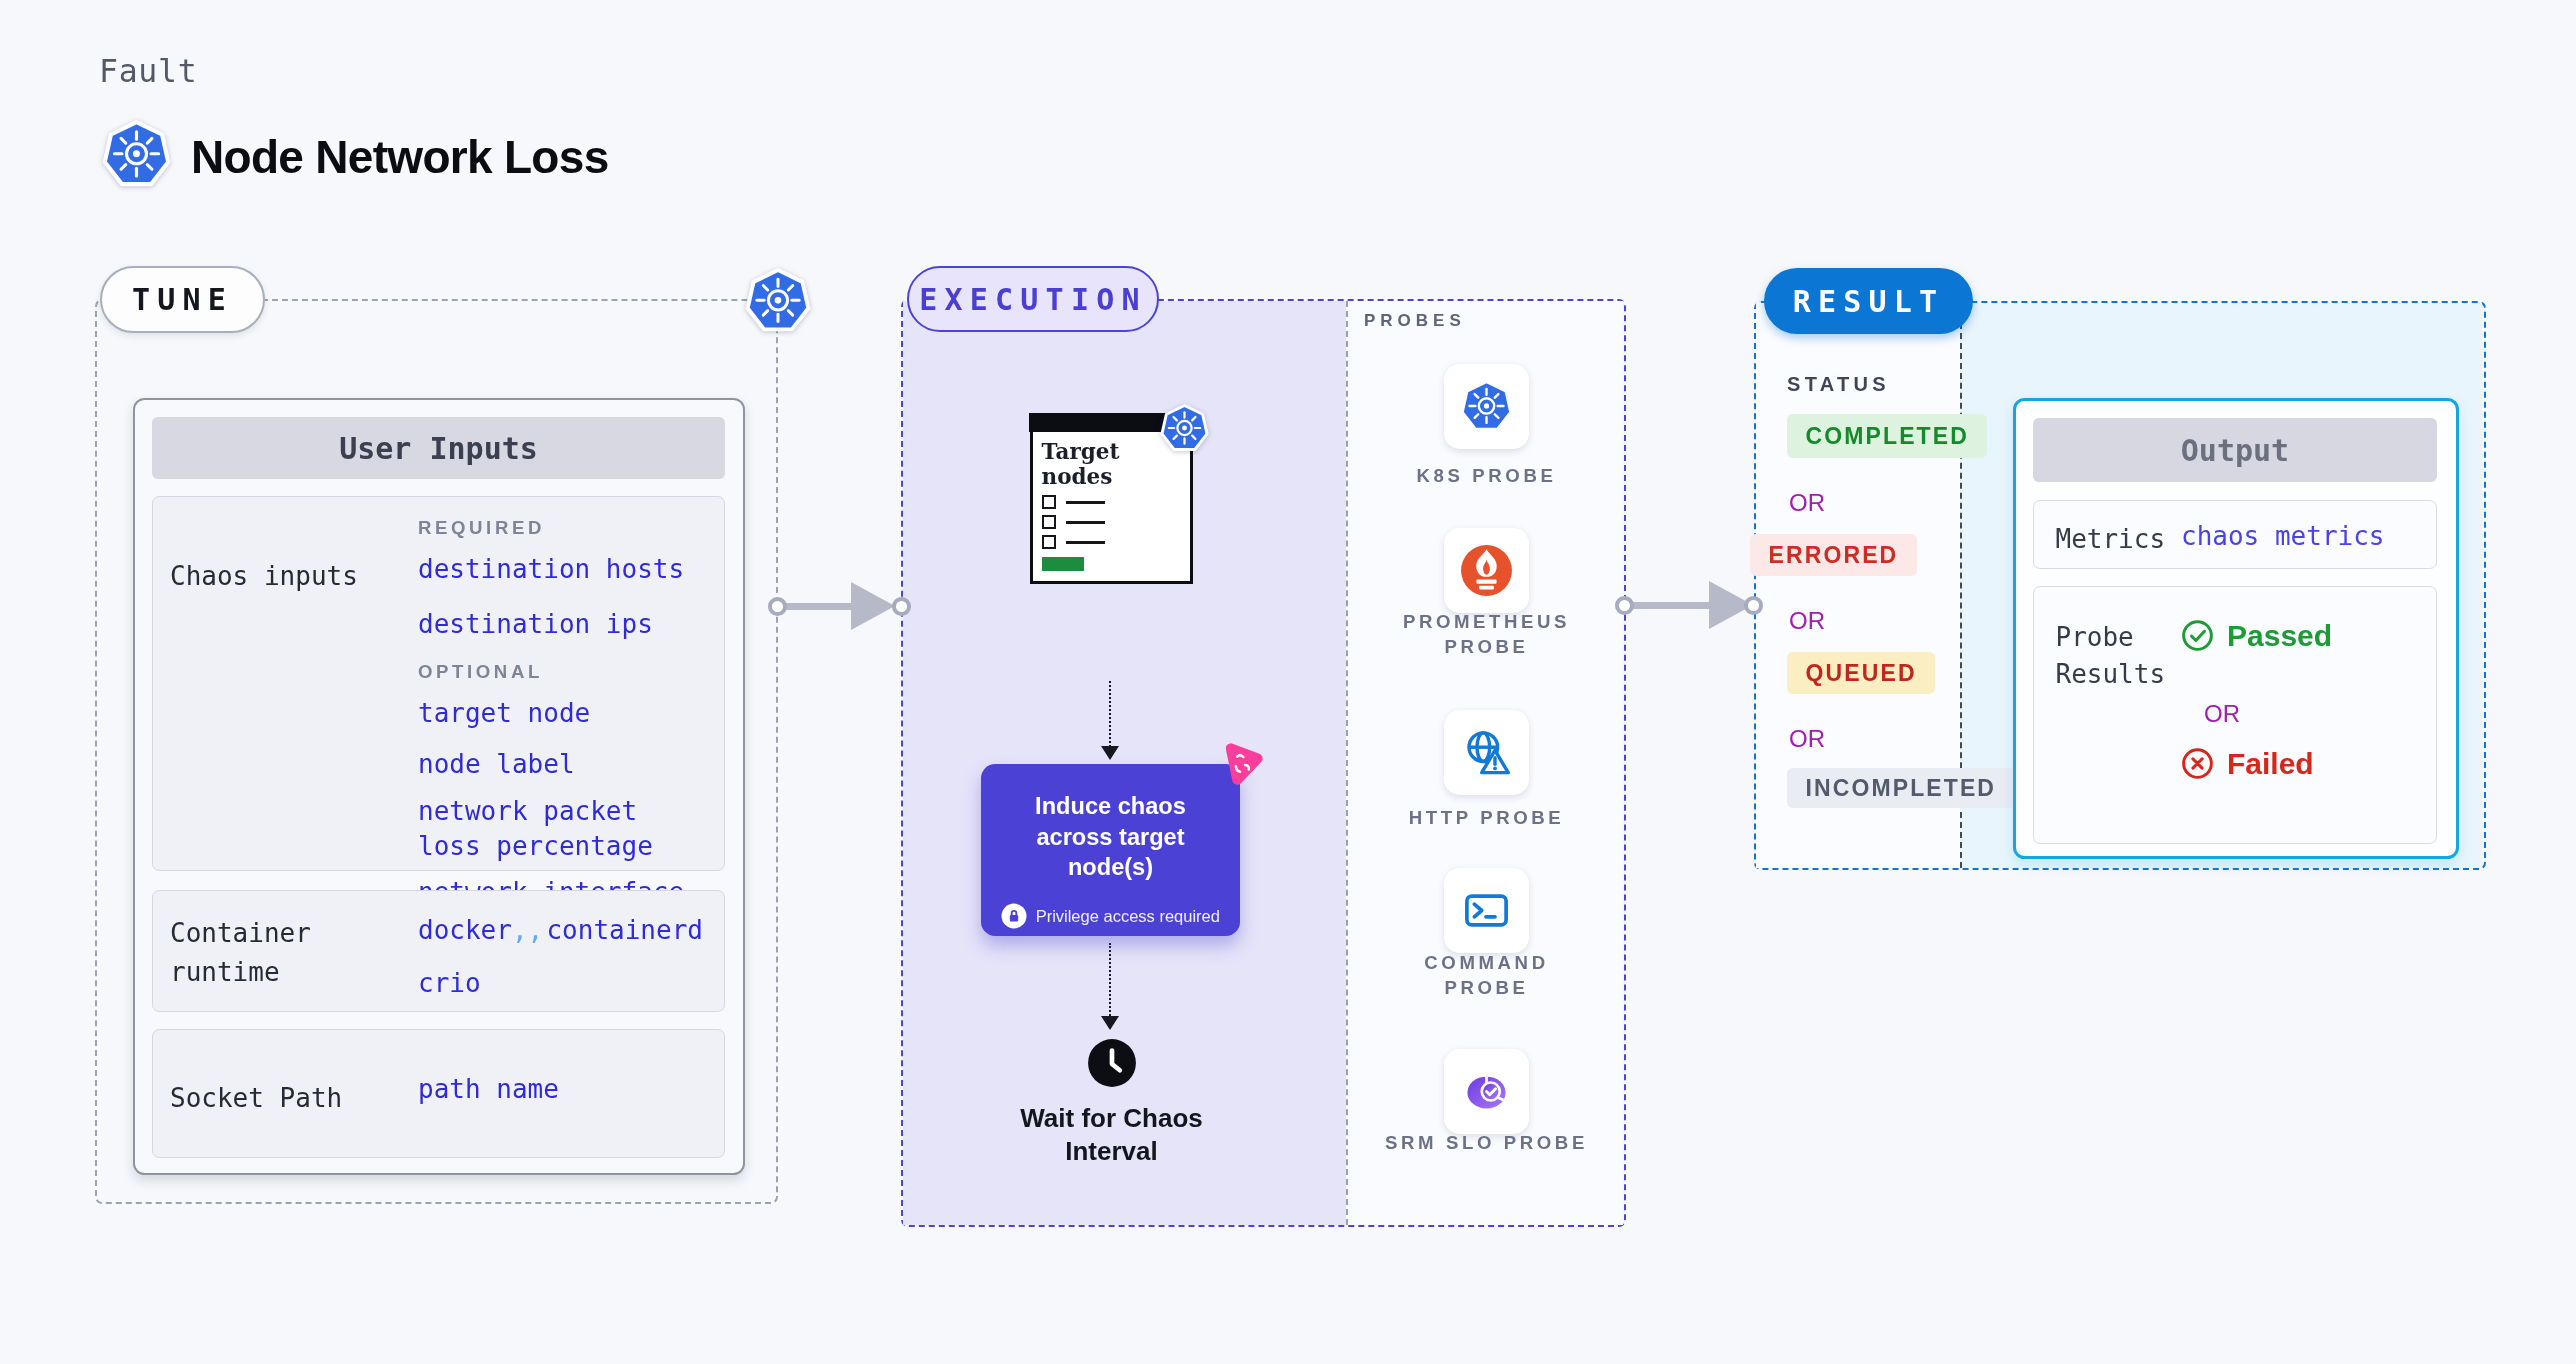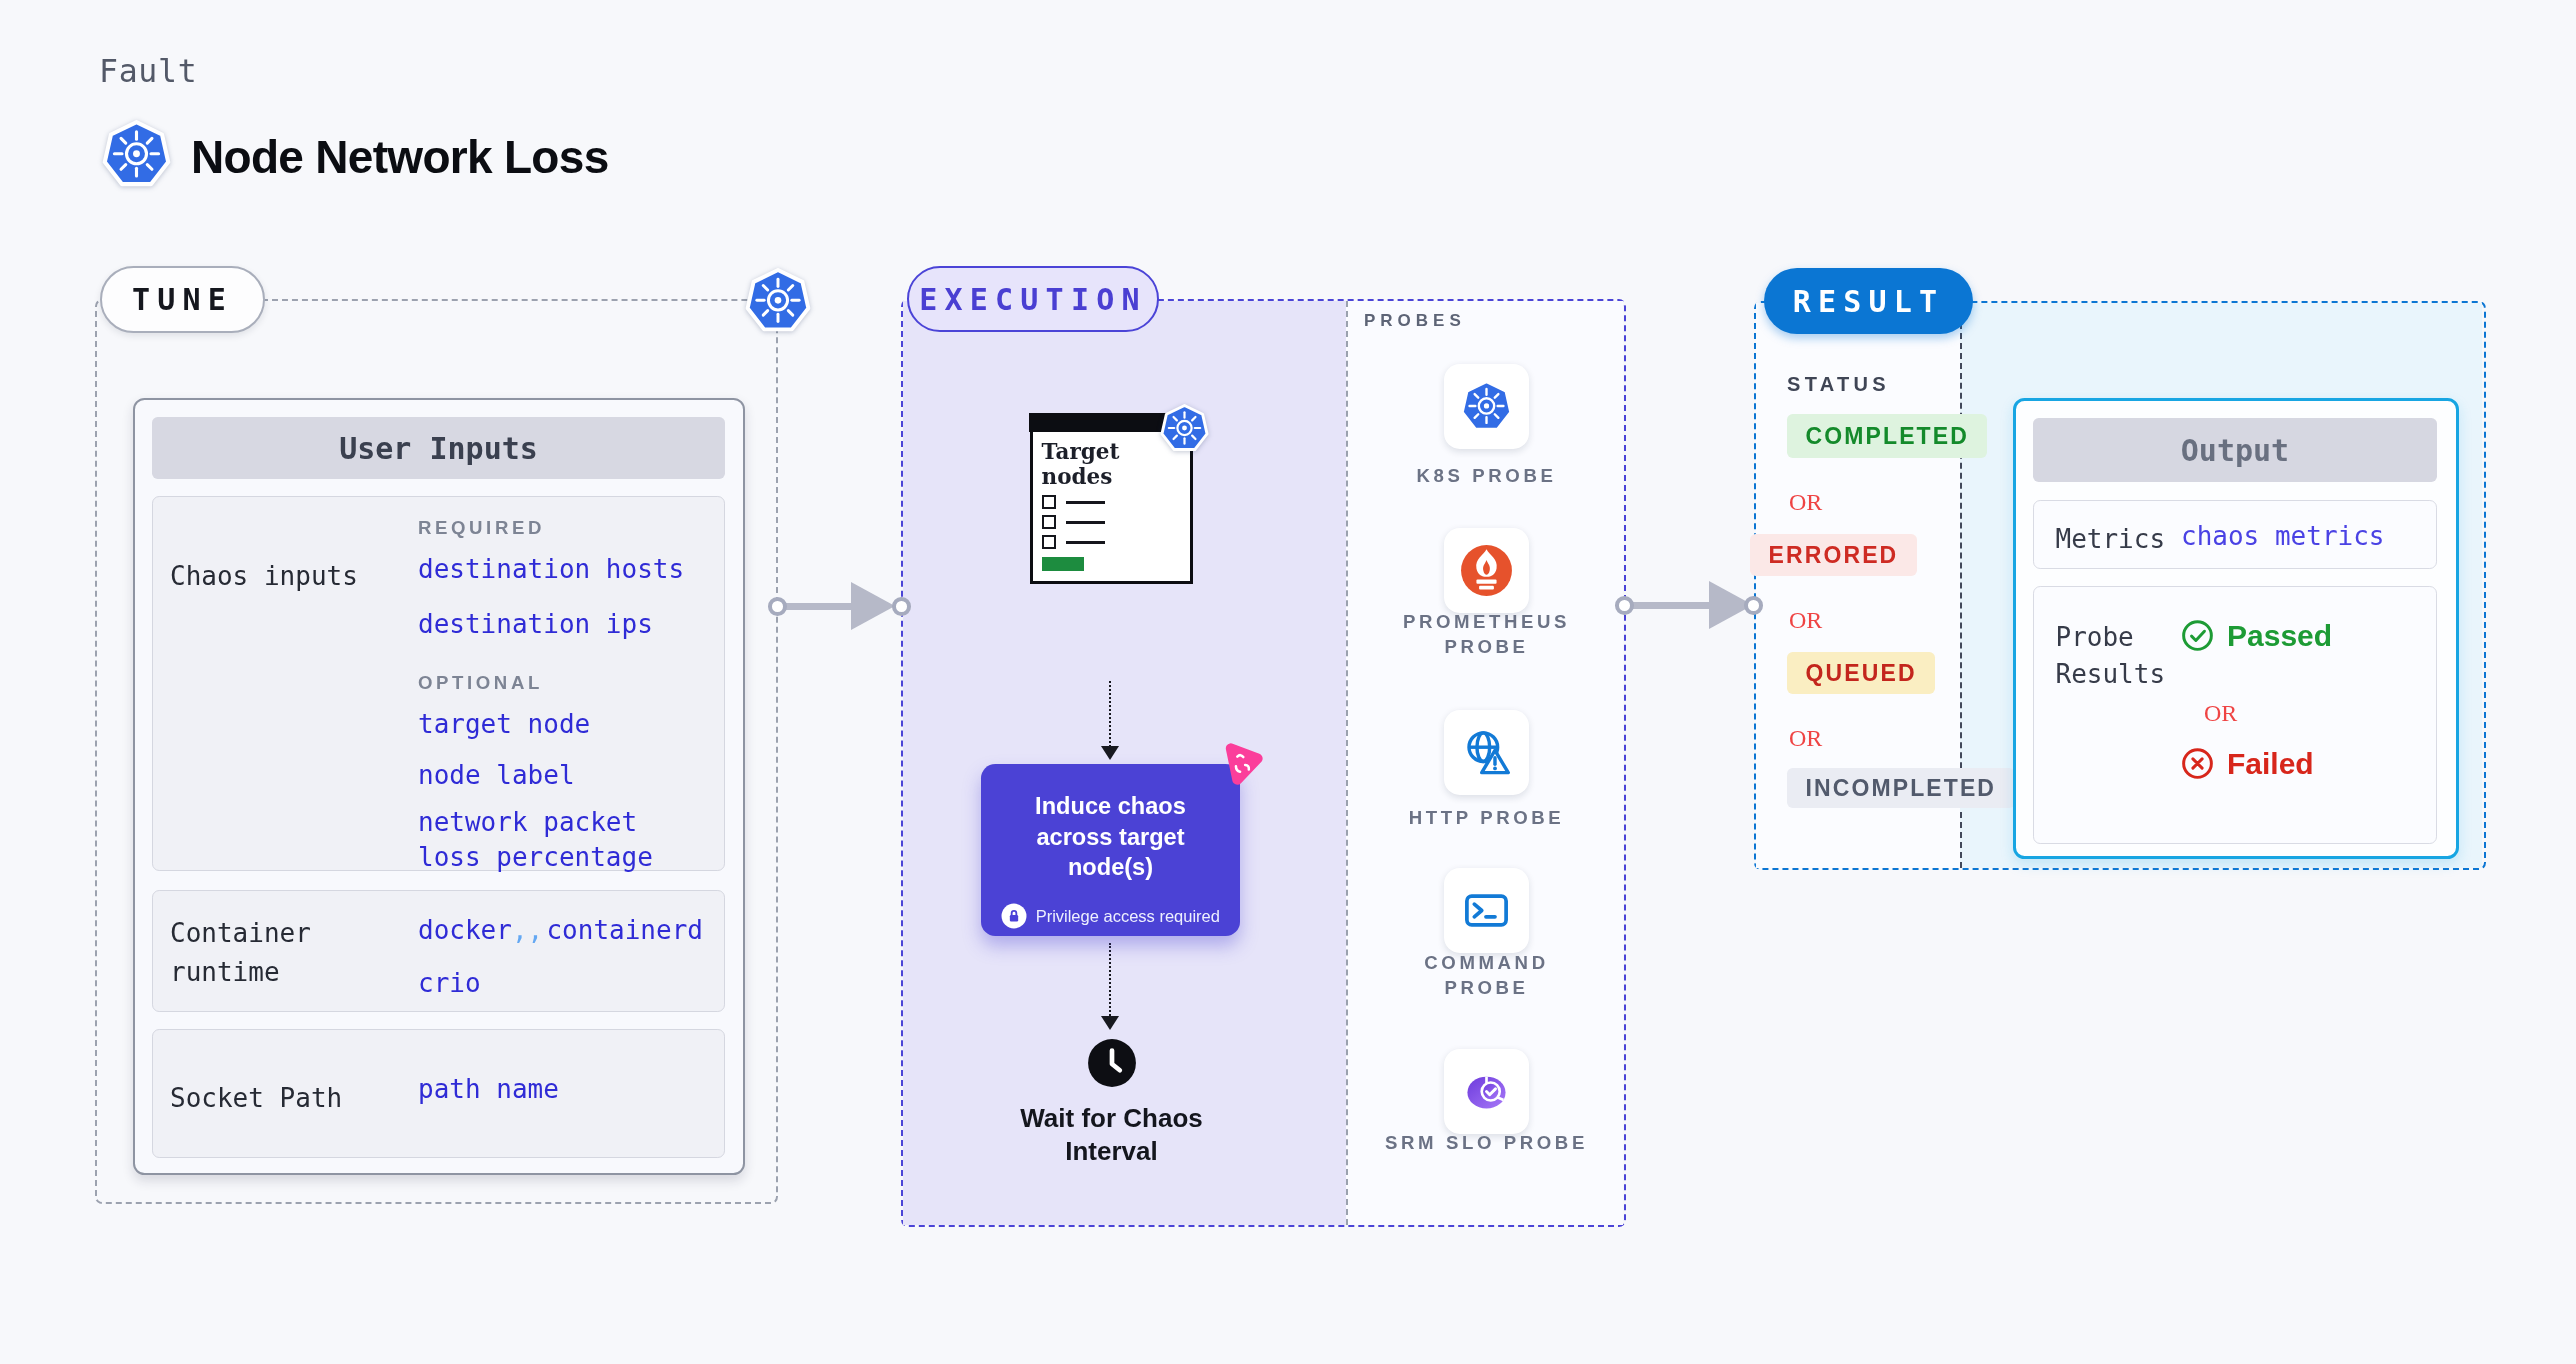--- a/index.html
+++ b/index.html
@@ -70,21 +70,21 @@
   .probe-card { left:1444px; width:85px; height:85px; background:#ffffff; border-radius:15.8px; box-shadow:0 2.9px 7.2px rgba(20,30,60,.12); display:flex; align-items:center; justify-content:center; }
   .probe-label { left:1379px; width:215px; text-align:center; font-size:18.6px; font-weight:bold; letter-spacing:3.6px; color:#6b7285; line-height:1.35; }
 
   
   .status-heading { left:1787px; top:373px; font-size:20px; font-weight:bold; letter-spacing:4.3px; color:#3f4555; }
   .badge { display:inline-flex; align-items:center; justify-content:center; padding:0 18.6px; height:44px; border-radius:5.7px; font-size:23px; font-weight:bold; letter-spacing:2.1px; }
   .badge-completed { background:#def3df; color:#148a2b; }
   .badge-errored { background:#fbe8e7; color:#ce2b23; height:42px; }
   .badge-queued { background:#faeec2; color:#c3251c; height:42px; }
   .badge-incompleted { background:#eaecf3; color:#525a6c; height:40px; }
-  .or-text { font-family:Liberation Serif, serif; font-size:24px; color:#ef4444;text-align:right; }
+  .or-text { font-family:Liberation Sans, sans-serif; font-size:24px; color:#a21caf;text-align:right; }
 
   
   .output-box { left:2013px; top:398px; width:446px; height:461px; background:#fdfeff; border:3.6px solid #17a5e2; border-radius:11.5px; box-shadow:0 5.7px 13px rgba(23,165,226,.18); z-index:3; }
   .output-header { left:17px; top:17px; width:404px; height:64px; background:#d6d7e1; border-radius:5.7px; display:flex; align-items:center; justify-content:center; font-size:30px; font-weight:bold; color:#697080; }
   .output-row { background:#fbfcff; border:1.4px solid #d9dbe4; border-radius:7.2px; }
   .output-row-label { font-size:26px; color:#363b49; line-height:1.45; }
   .metrics-value { font-size:26px; color:#4a42e4; }
   .passed-text { font-size:30px; font-weight:bold; color:#1d9b35; margin-left:13px; }
   .failed-text { font-size:30px; font-weight:bold; color:#d7261b; margin-left:13px; }
   .icon-row { display:flex; align-items:flex-start; }
@@ -189,21 +189,21 @@
     </svg>
 
   <div class="abs ui-card">
     <div class="abs mono ui-header">User Inputs</div>
 
     <div class="abs ui-row" style="left:17px;top:96px;width:573px;height:375px">
       <div class="abs mono ui-row-label" style="left:17px;top:60px">Chaos inputs</div>
       <div class="abs" style="left:265px;top:20px;width:297px">
         <div class="sans group-heading" style="margin-bottom:13px">REQUIRED</div>
         <div class="blue-item" style="margin-bottom:20px">destination hosts</div>
-        <div class="blue-item" style="margin-bottom:30px">destination ips</div>
+        <div class="blue-item" style="margin-bottom:19px">destination ips</div>
         <div class="sans group-heading" style="margin-bottom:13px">OPTIONAL</div>
         <div class="blue-item" style="margin-bottom:15.8px">target node</div>
         <div class="blue-item" style="margin-bottom:11.5px">node label</div>
         <div class="blue-item" style="margin-bottom:11.5px">network packet loss percentage</div>
         <div class="blue-item">network interface</div>
       </div>
     </div>
 
     <div class="abs ui-row" style="left:17px;top:490px;width:573px;height:122px">
       <div class="abs mono ui-row-label" style="left:17px;top:23px;width:215px">Container runtime</div>

